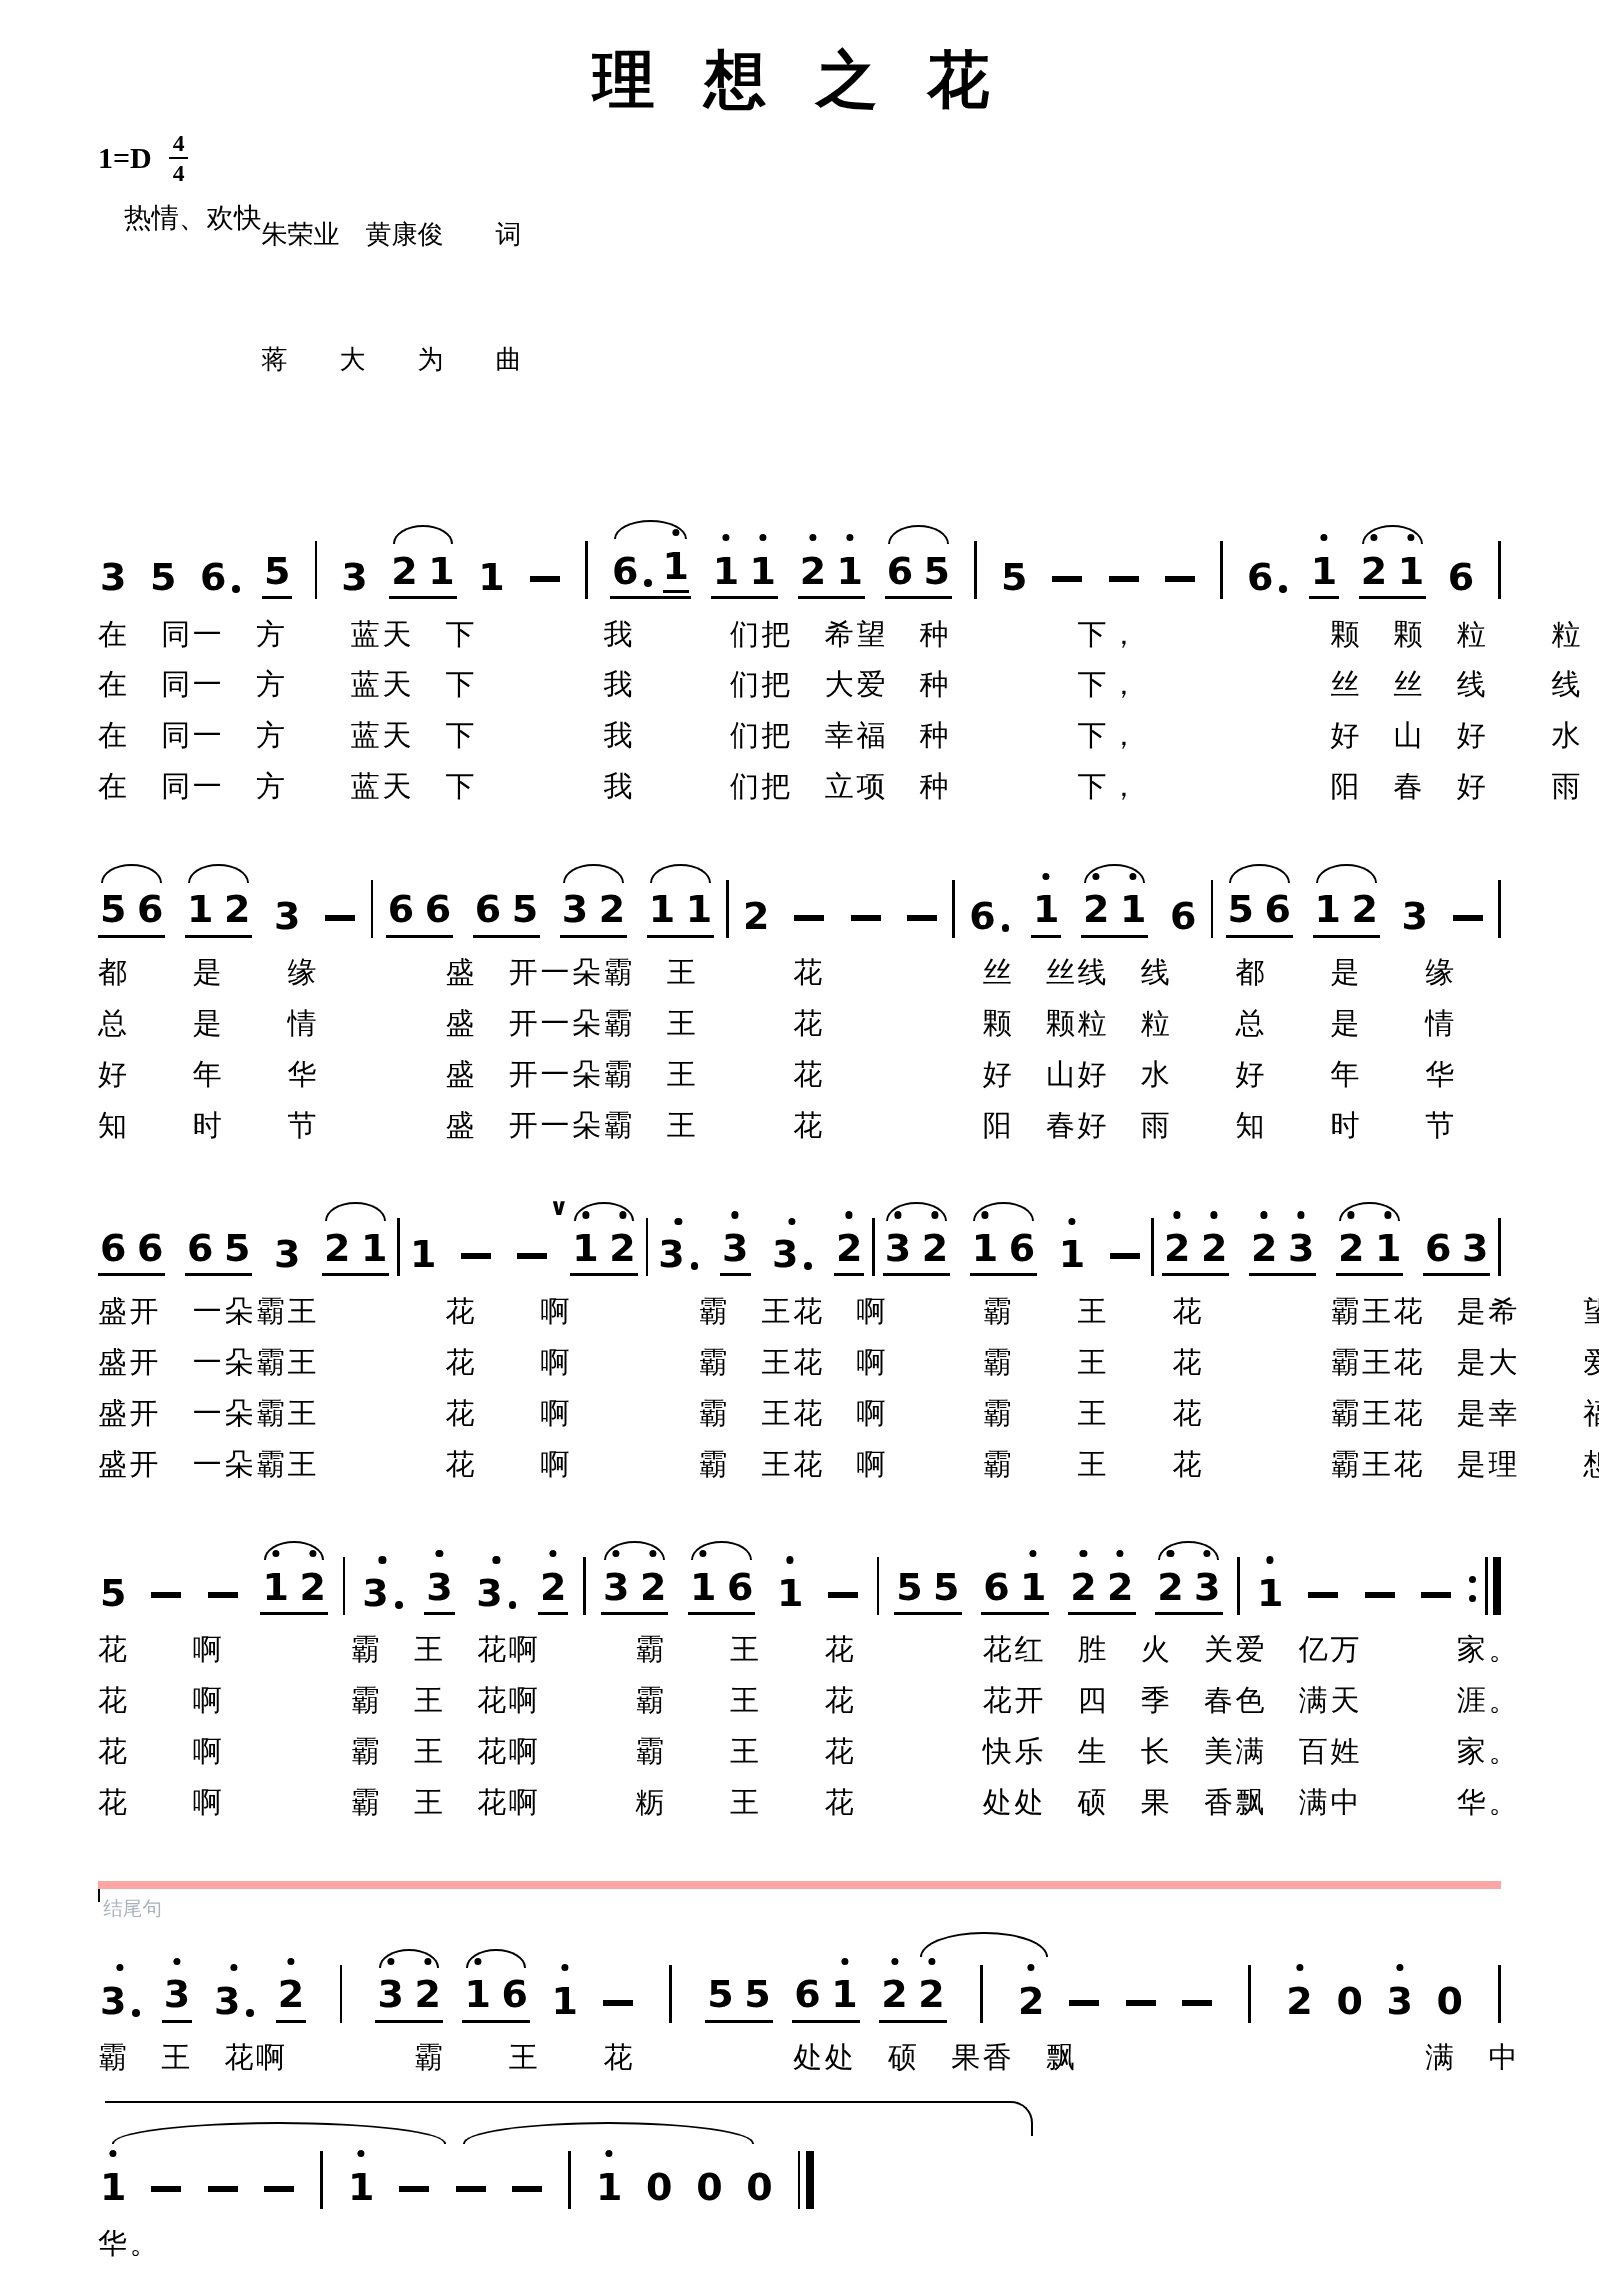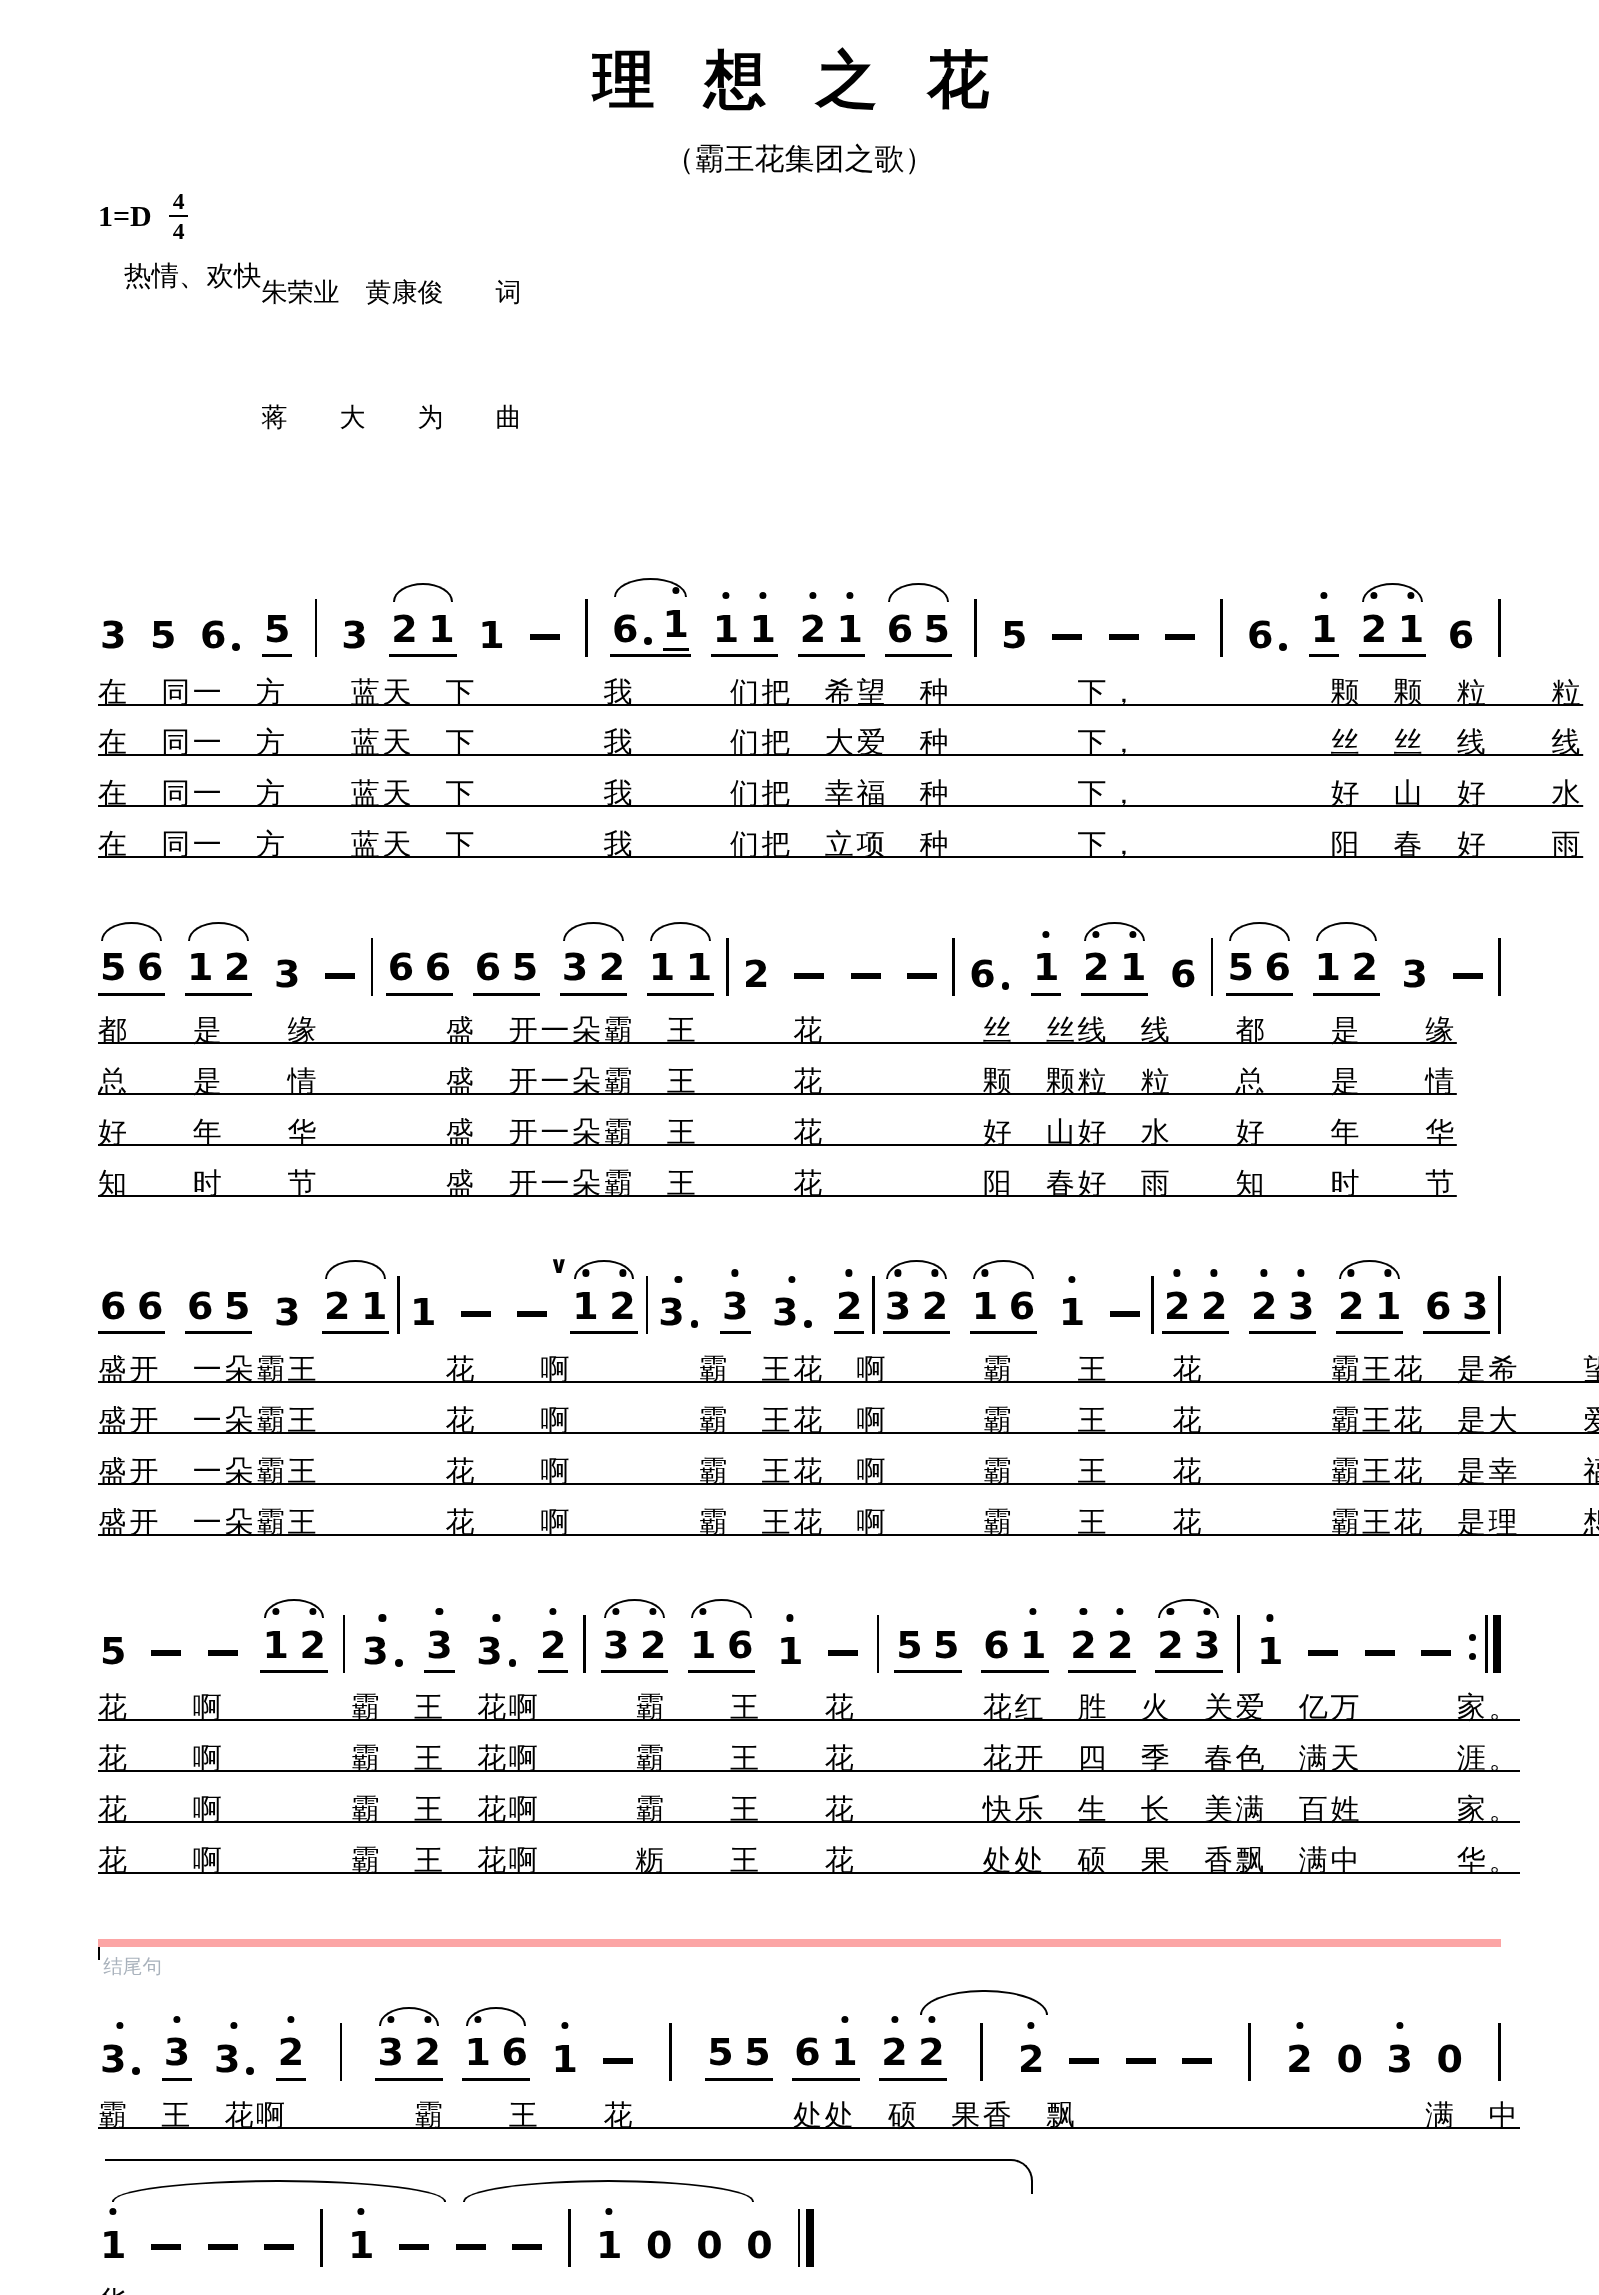--- a/index.html
+++ b/index.html
@@ -33,40 +33,39 @@
   .breath{position:absolute;top:-13px;left:-21px;font:bold 23.6px "DejaVu Sans",sans-serif;}
   .bl{width:2.6px;height:58px;background:#000;position:relative;}
   .bl.tie::before{content:"";position:absolute;left:-60px;top:-33px;width:124px;height:23.6px;
     border:2.6px solid #000;border-bottom:none;border-radius:50% 50% 0 0/100% 100% 0 0;}
   .blgrp{display:flex;align-items:flex-end;gap:5.2px;position:relative;}
   .rdots{display:flex;flex-direction:column;gap:11.8px;margin:0 3.9px 13px 0;}
   .rdot{width:7.2px;height:7.2px;border-radius:50%;background:#000;}
   .thick{width:7.9px;height:58px;background:#000;}
   
   .lyr{font:29px "Liberation Serif","DejaVu Serif",serif;letter-spacing:2.6px;line-height:1.08;
-       margin-top:19.6px;white-space:pre;text-decoration:underline;}
+       margin-top:19.6px;white-space:pre;}
   
   .ending{margin-top:63px;border-top:8px solid #fca5a5;position:relative;}
   .ending::before{content:"";position:absolute;left:0;top:0;width:2px;height:13px;background:#000;}
   .ending-label{display:inline-block;margin:5.2px 0 0 5.2px;font:19.6px "Liberation Serif","DejaVu Serif",serif;color:#a9b2bc;}
   .system.after-ending{margin-top:17px;}
   
   .tie-long{position:absolute;left:0.5%;width:66%;top:-23.6px;height:33px;
     border-top:2.6px solid #000;border-right:2.6px solid #000;border-radius:0 22px 0 0;}
   .tie-a{position:absolute;left:1%;width:23.5%;top:-2.6px;height:19.6px;
     border:2.6px solid #000;border-bottom:none;border-radius:50% 50% 0 0/100% 100% 0 0;}
   .tie-b{position:absolute;left:26%;width:20.5%;top:-2.6px;height:19.6px;
     border:2.6px solid #000;border-bottom:none;border-radius:50% 50% 0 0/100% 100% 0 0;}
 </style>
 </head>
 <body>
 
 <div class="sheet">
   <div class="title">理 想 之 花</div>
-  <div class="subtitle">（霸王花集团之歌）</div>
 
   <div class="meta">
     <div>
       <div class="keyrow">
         <span>1=D</span>
         <span class="ts">
           <span class="tsn">4</span>
           <span class="tsd">4</span>
         </span>
       </div>

